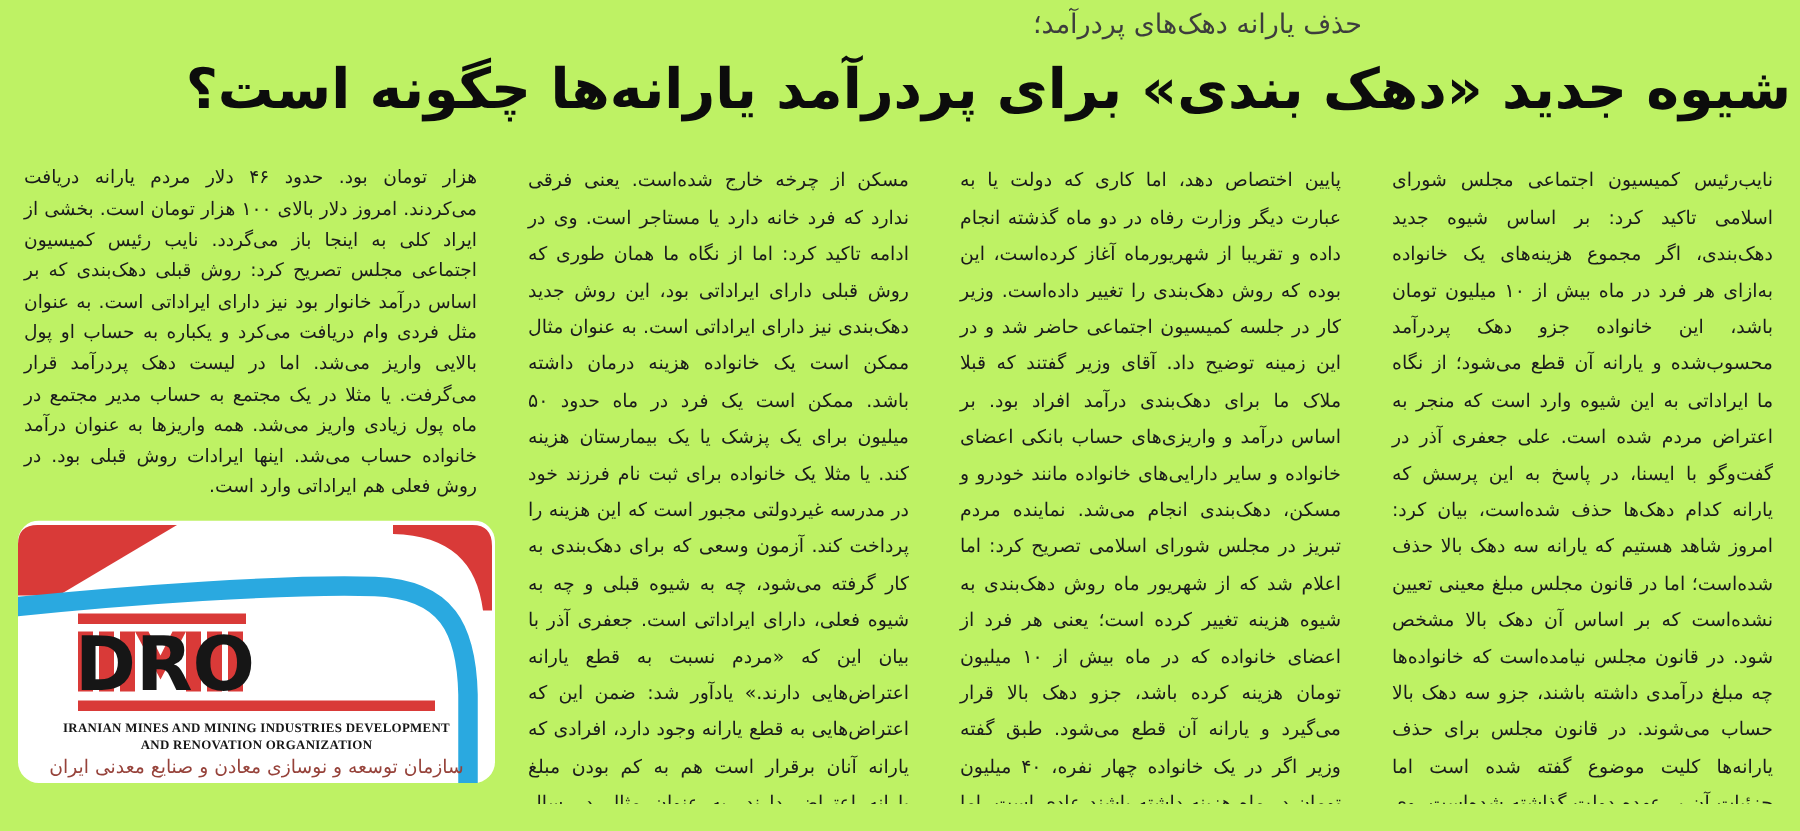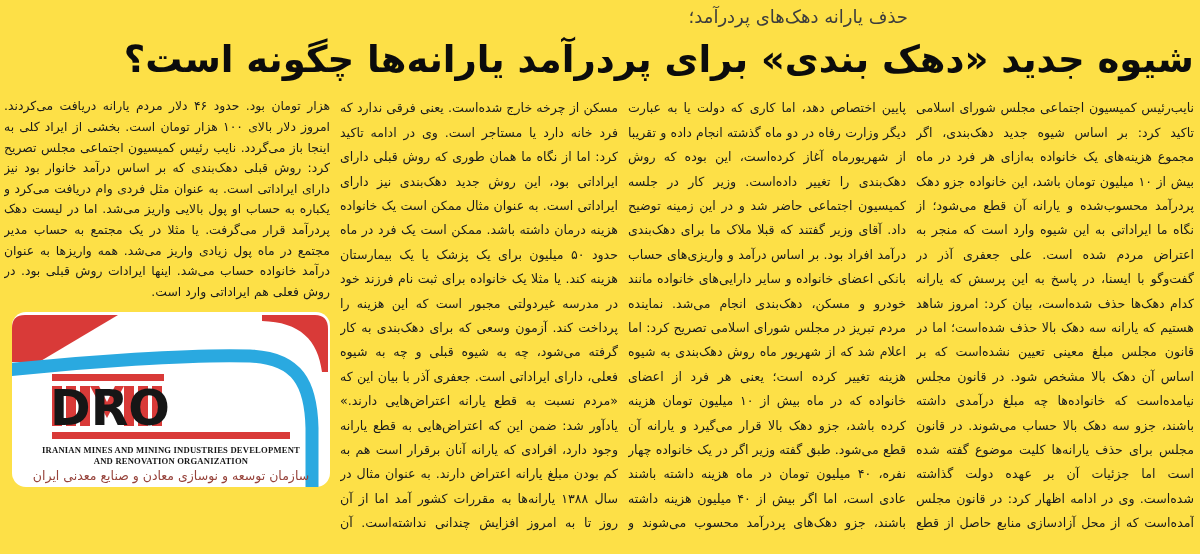--- a/index.html
+++ b/index.html
@@ -1,20 +1,20 @@
 <!DOCTYPE html>
 <html lang="fa" dir="rtl"><head>
 <meta charset="utf-8">
 <style>
   html,body{margin:0;padding:0;background:#ffffff;}
   .page{
     position:relative;
     width:1200px;height:554px;
     overflow:hidden;
-    background:#fde047;
+    background:#bef264;
     direction:rtl;
     font-family:"DejaVu Sans",sans-serif;
     color:#1b1b1b;
   }
   .kicker{
     position:absolute;
     top:6px;right:292px;
     font-size:18px;
     color:#3d3d3d;
     letter-spacing:0;
@@ -35,21 +35,21 @@
     flex-direction:row;
     gap:10px;
     padding:8px 6px 0 6px;
     height:440px;
     overflow:hidden;
   }
   .col{flex:0 0 auto;overflow:hidden;}
   .col-narrow{width:278px;}
   .col-wide{width:326px;}
   .col p{
-    margin:0;
+    margin:12px;
     font-size:12.6px;
     line-height:24.4px;
     text-align:justify;
     color:#1b1b1b;
   }
   .col-wide p{
     font-size:12.4px;
     line-height:20.6px;
   }
   .logo-card{

